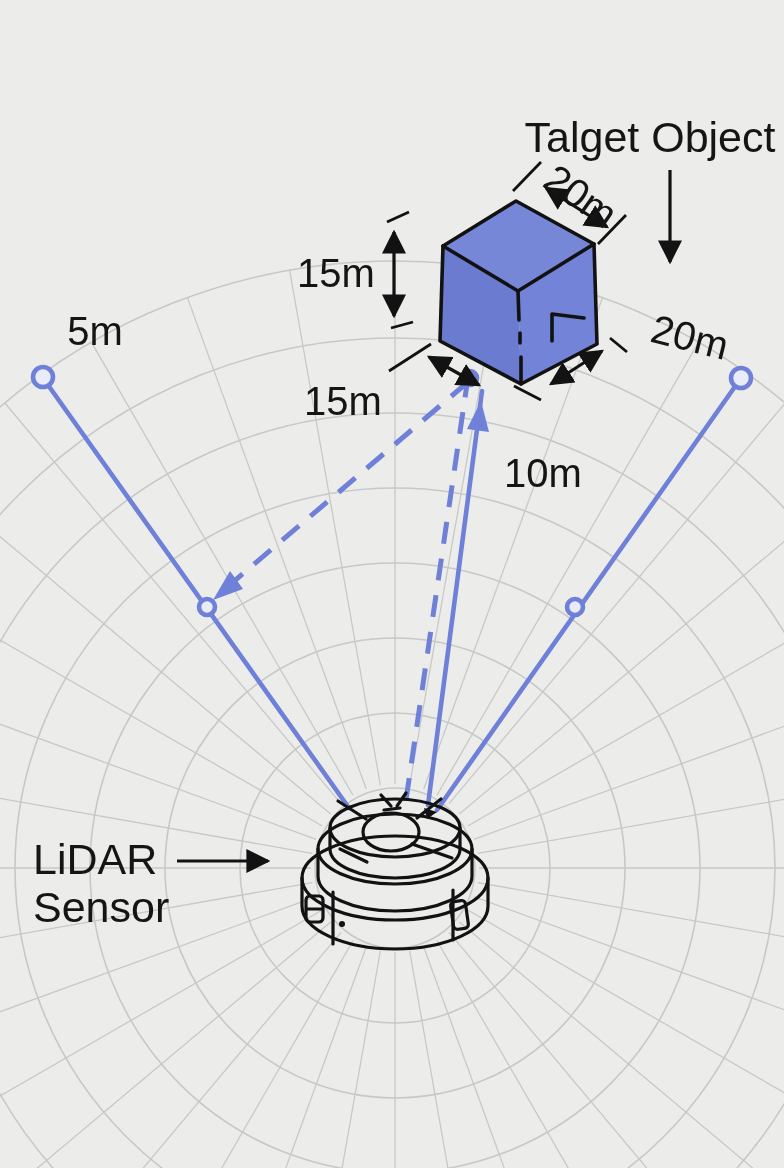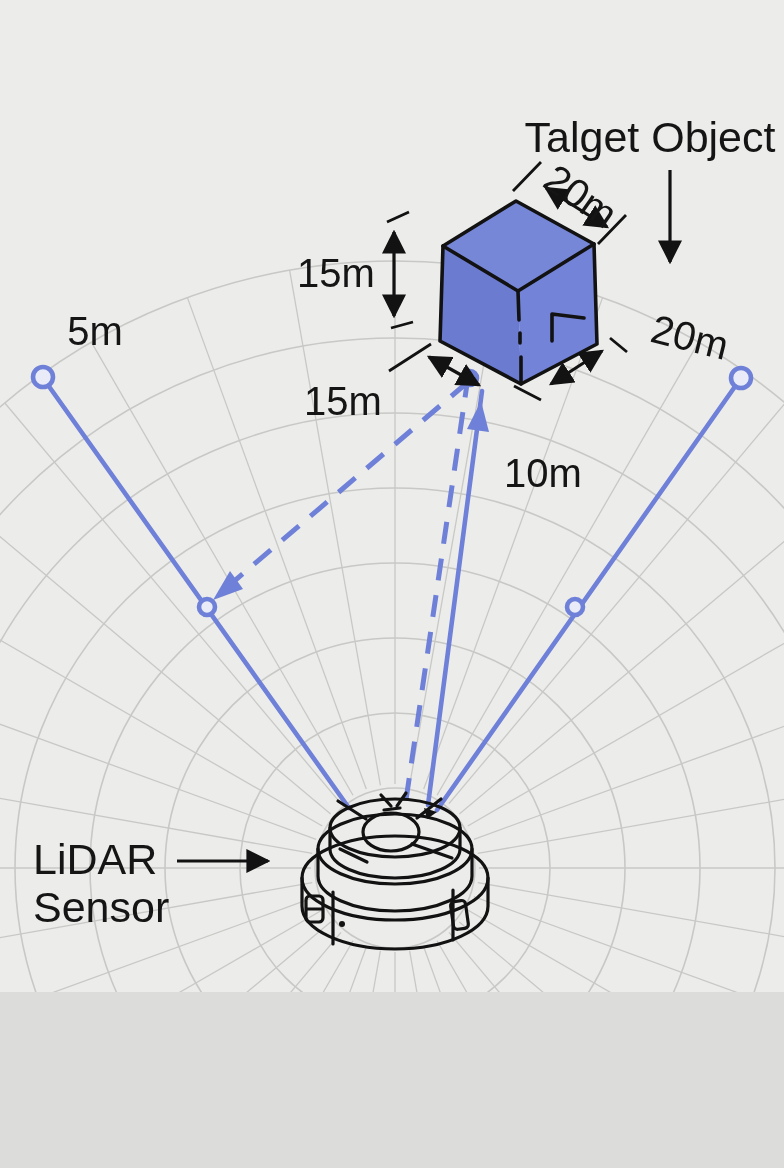--- a/index.html
+++ b/index.html
@@ -1,16 +1,16 @@
 <!DOCTYPE html>
 <html><head>
 <meta charset="utf-8">
 <style>
   html,body{margin:0;padding:0;background:#dcdcda;}
-  .stage{position:relative;width:784px;height:992px;overflow:hidden;
+  .stage{position:relative;width:784px;height:1168px;overflow:hidden;
          font-family:"Liberation Sans",sans-serif;}
   svg{display:block;}
   text{font-family:"Liberation Sans",sans-serif;fill:#151515;}
   .lbl{font-size:40px;}
   .lbl-big{font-size:43px;}
   .grid-line{fill:none;}
   .blk{stroke:#121212;fill:none;stroke-width:3.2;}
   .blk-thin{stroke:#121212;fill:none;stroke-width:2.8;}
   .cube-edge{stroke:#121212;fill:none;stroke-width:3.6;stroke-linejoin:round;stroke-linecap:round;}
   .sensor-line{stroke:#121212;fill:none;stroke-width:3.2;stroke-linecap:round;}

